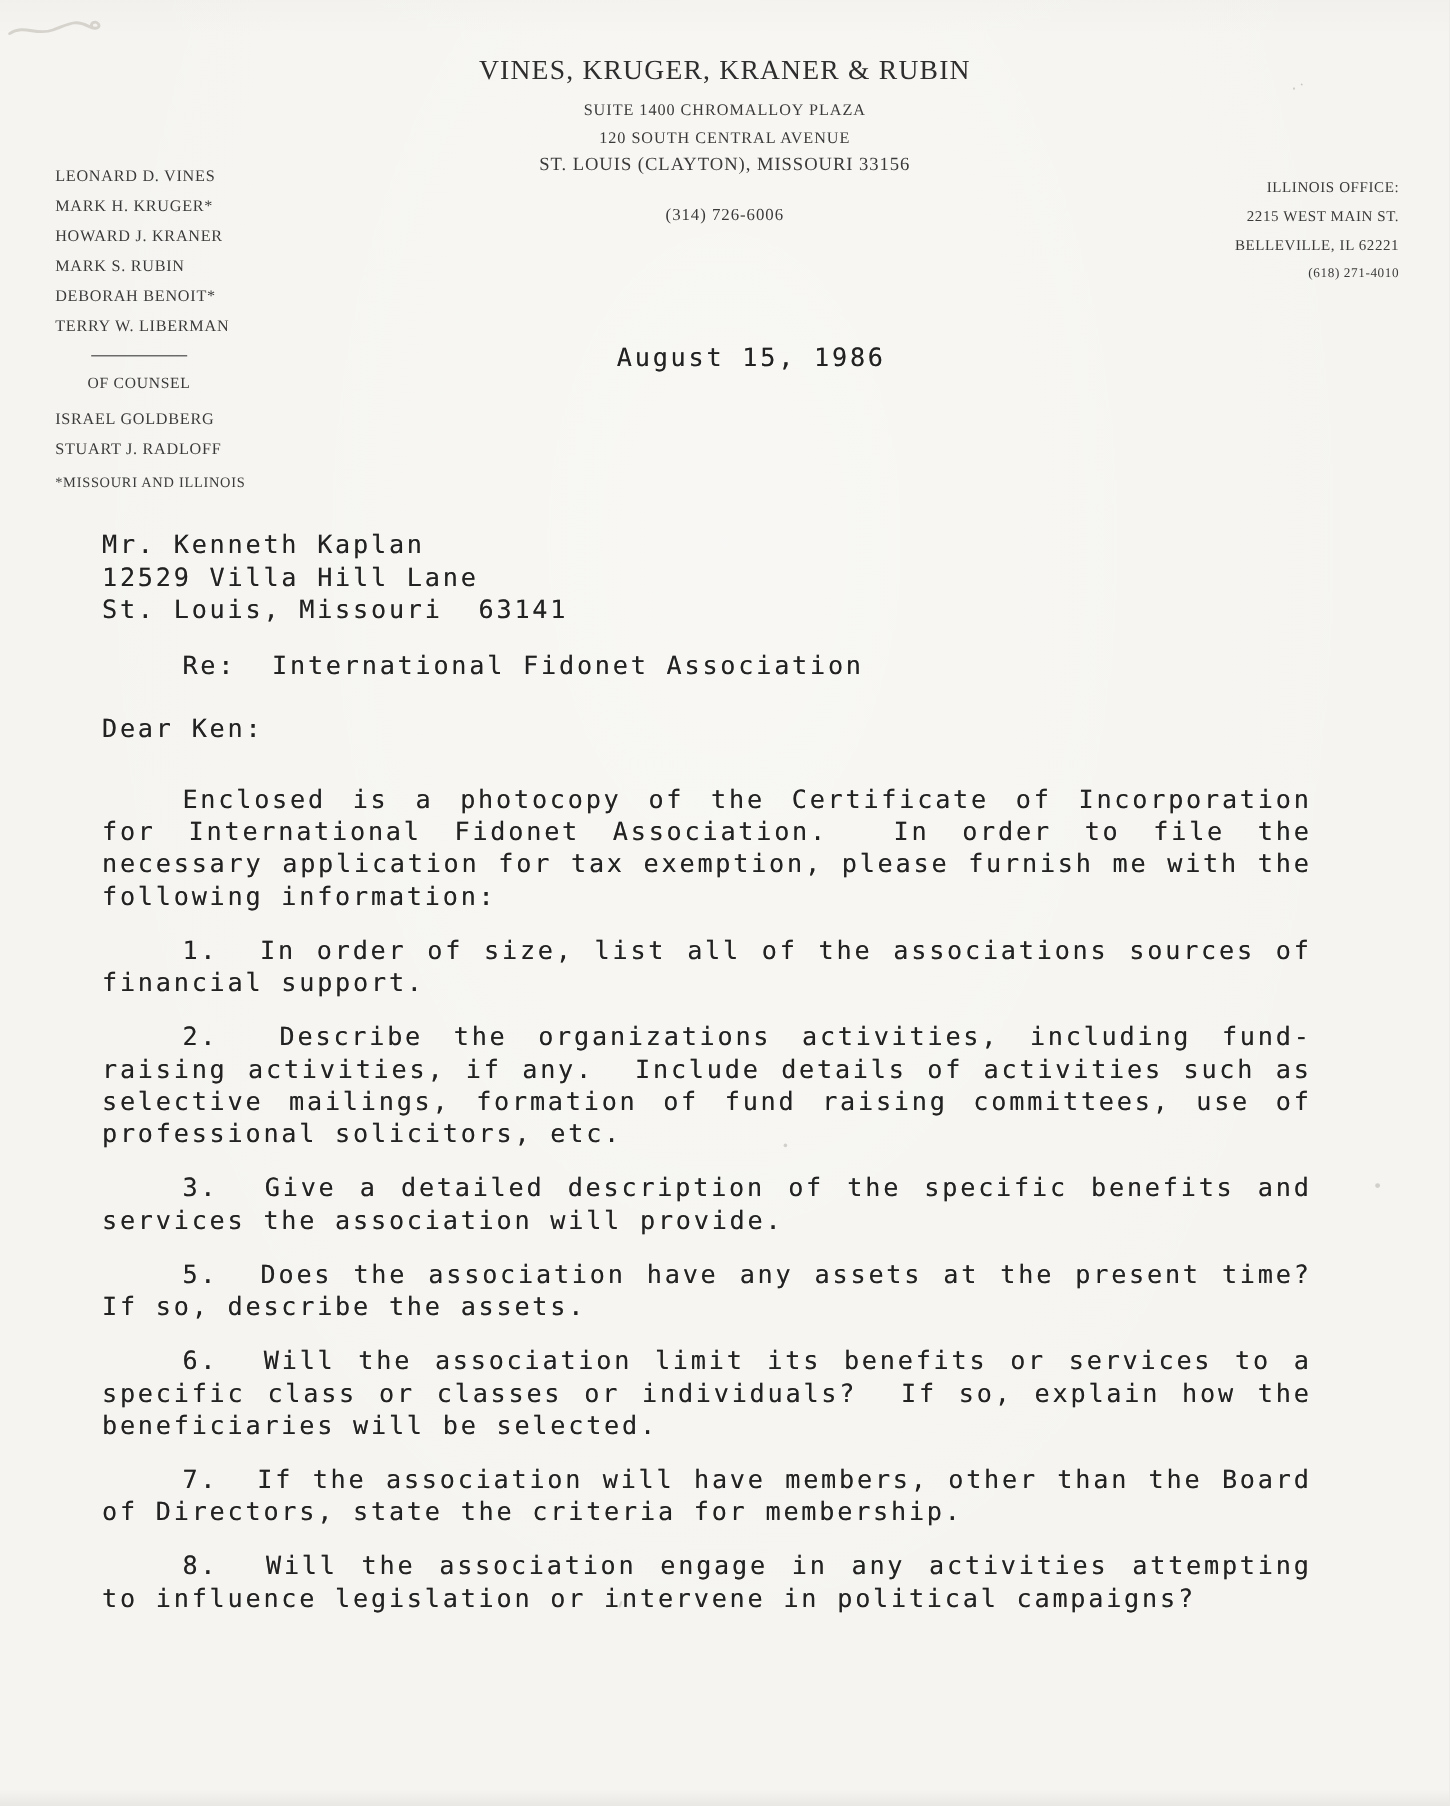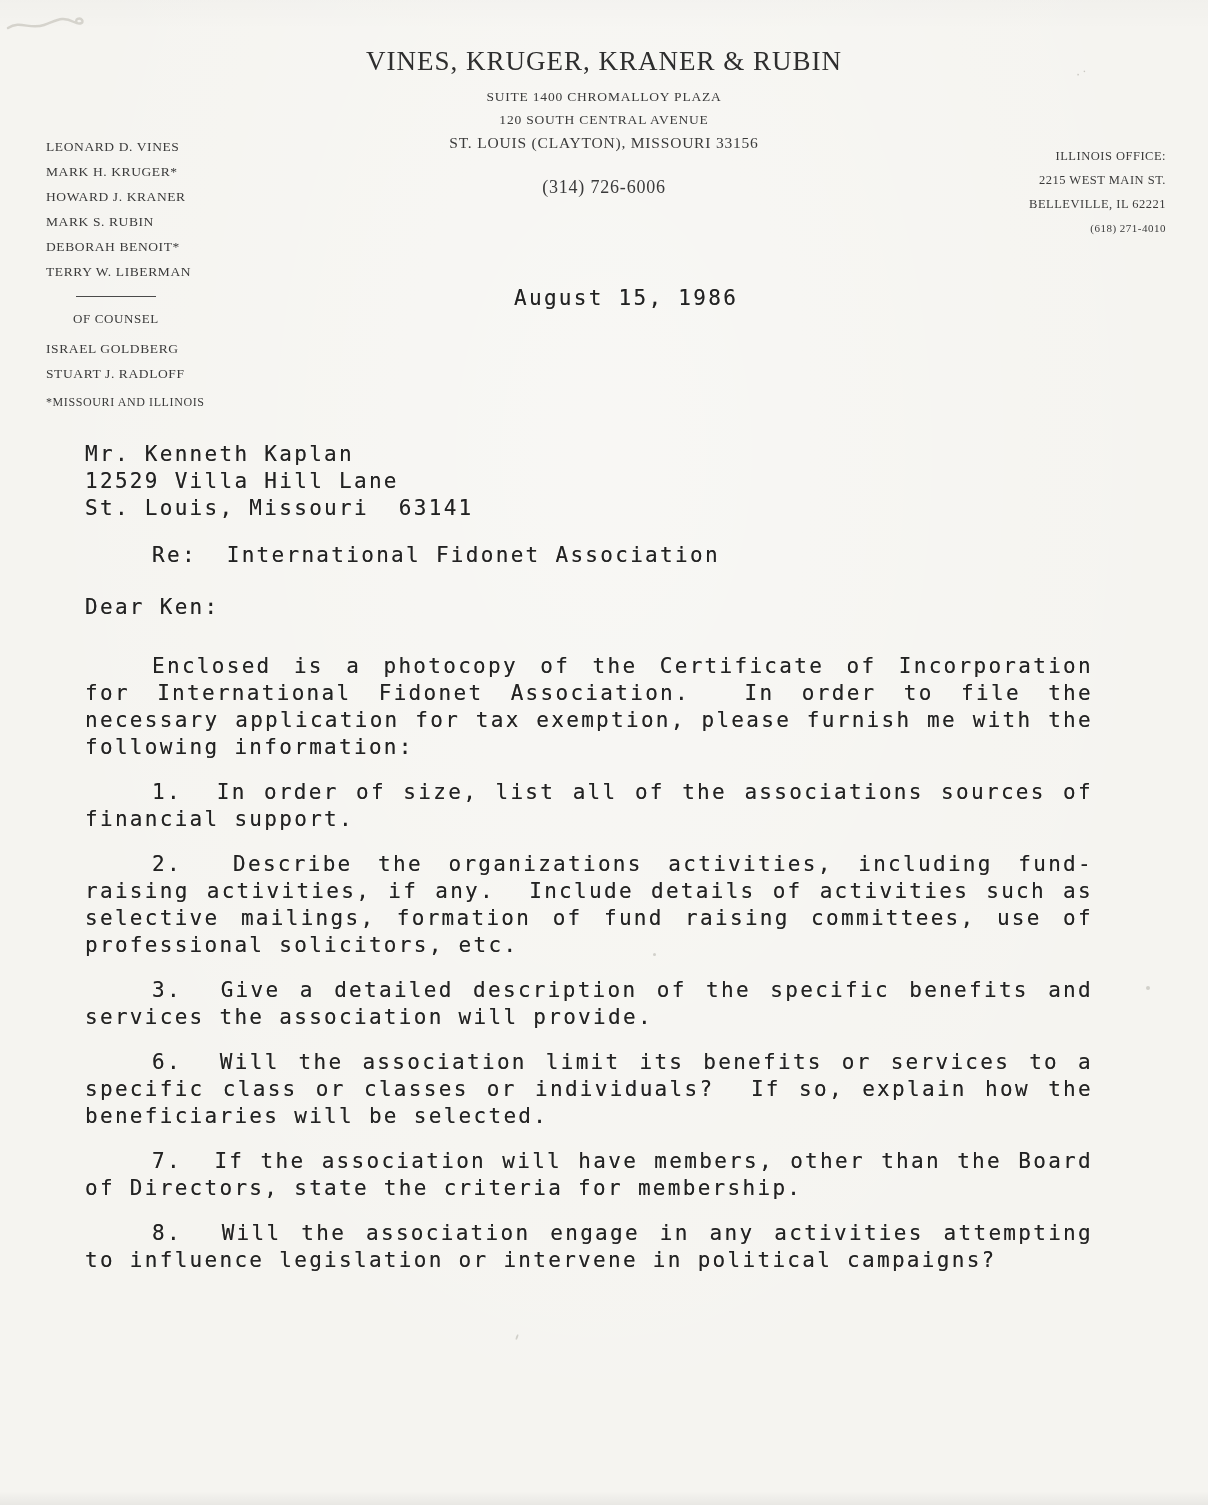--- a/index.html
+++ b/index.html
@@ -19,25 +19,25 @@
 
   
   .lh { font-family: "Liberation Serif", serif; color: #3a3a3a; }
 
   .lh-center {
     position: absolute;
     left: 0; right: 0; top: 46px;
     text-align: center;
   }
   .lh-law     { font-size: 13px;   letter-spacing: 1.5px; margin-bottom: 9px;  color: #444; }
-  .lh-firm    { font-size: 27px;   letter-spacing: 1px;   margin-bottom: 12px; color: #2e2e2e; }
+  .lh-firm    { font-size: 23px;   letter-spacing: 1px;   margin-bottom: 12px; color: #2e2e2e; }
   .lh-suite   { font-size: 13.5px; letter-spacing: 0.8px; margin-bottom: 7px; }
   .lh-street  { font-size: 13.5px; letter-spacing: 0.8px; margin-bottom: 6px; }
   .lh-city    { font-size: 15.5px; letter-spacing: 0.8px; margin-bottom: 25px; }
-  .lh-phone   { font-size: 18px; letter-spacing: 0.8px; }
+  .lh-phone   { font-size: 14px; letter-spacing: 0.8px; }
 
   .lh-left {
     position: absolute;
     left: 46px; top: 134px;
     font-size: 13.5px;
     line-height: 25px;
     letter-spacing: 0.6px;
     white-space: nowrap;
   }
   .lh-divider {
@@ -154,18 +154,19 @@
     </div>
 
     <div class="re-line">Re:&nbsp;&nbsp;International Fidonet Association</div>
 
     <div class="salutation">Dear Ken:</div>
 
     <p class="first">Enclosed is a photocopy of the Certificate of Incorporation for International Fidonet Association.&nbsp; In order to file the necessary application for tax exemption, please furnish me with the following information:</p>
     <p>1.&nbsp; In order of size, list all of the associations sources of financial support.</p>
     <p>2.&nbsp; Describe the organizations activities, including fund-raising activities, if any.&nbsp; Include details of activities such as selective mailings, formation of fund raising committees, use of professional solicitors, etc.</p>
     <p>3.&nbsp; Give a detailed description of the specific benefits and services the association will provide.</p>
+    <p>5.&nbsp; Does the association have any assets at the present time? If so, describe the assets.</p>
     <p>6.&nbsp; Will the association limit its benefits or services to a specific class or classes or individuals?&nbsp; If so, explain how the beneficiaries will be selected.</p>
     <p>7.&nbsp; If the association will have members, other than the Board of Directors, state the criteria for membership.</p>
     <p>8.&nbsp; Will the association engage in any activities attempting to influence legislation or intervene in political campaigns?</p>
   </div>
 
 </div>
 
 </body></html>

